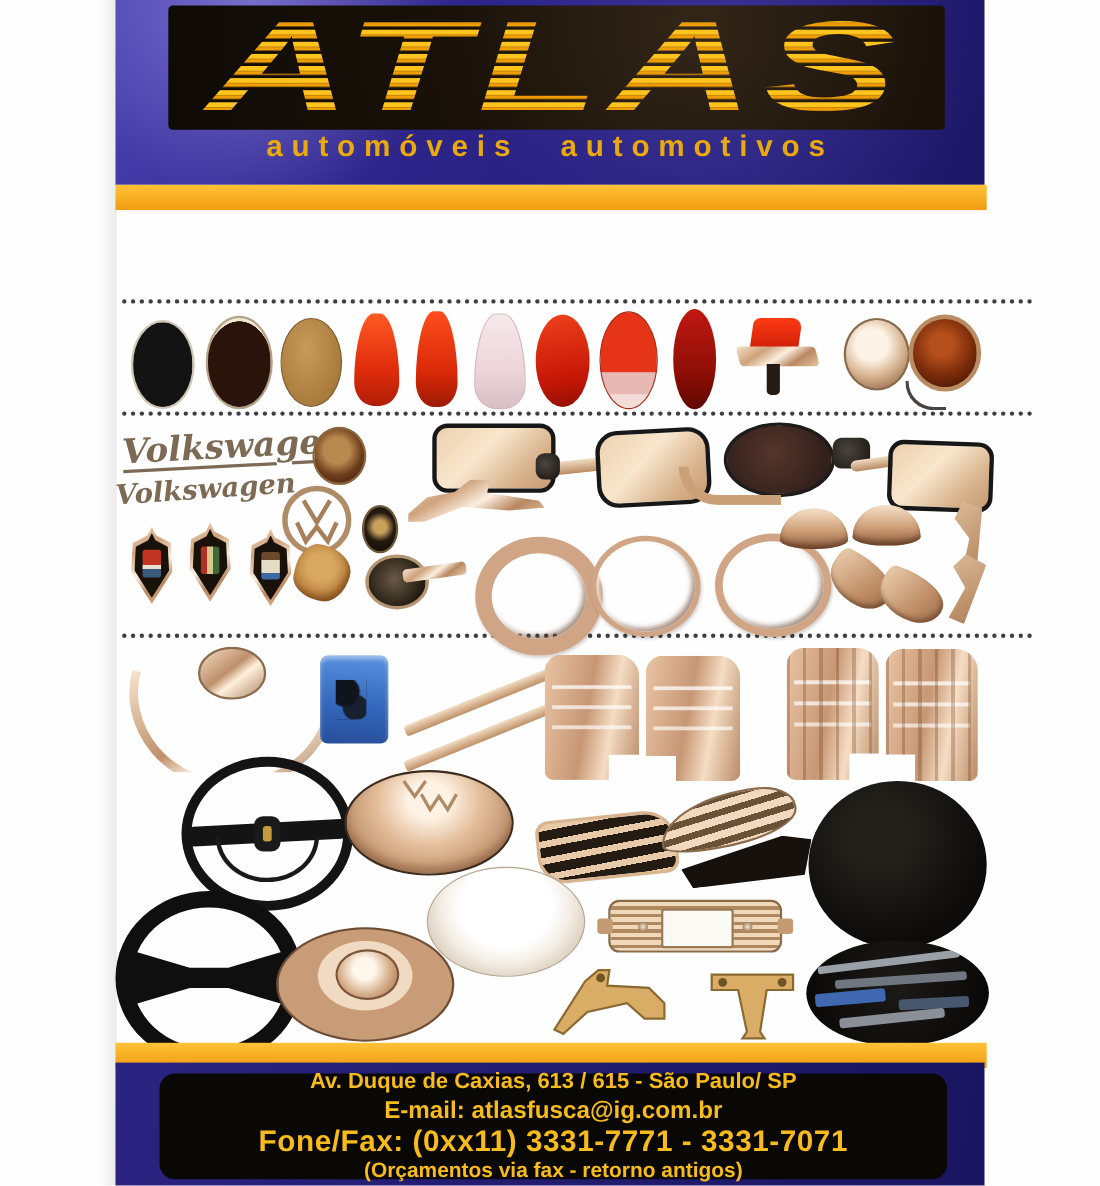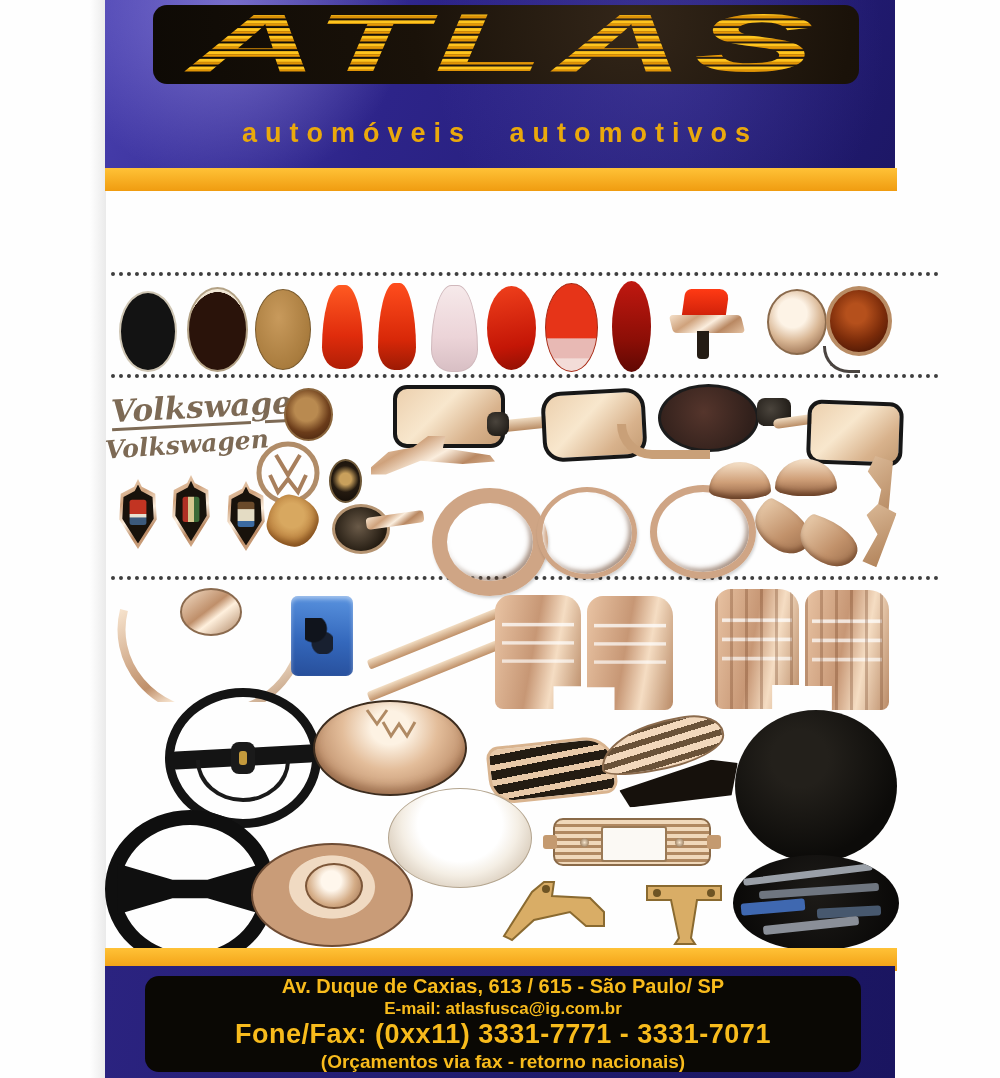--- a/index.html
+++ b/index.html
@@ -8,21 +8,21 @@
     background:linear-gradient(90deg,rgba(0,0,0,0),rgba(0,0,0,.08));}
   .flyer{position:absolute;left:105px;top:0;width:790px;height:1078px;}
   .it{position:absolute;}
 
   
   .hdr{position:absolute;left:0;top:0;width:790px;height:168px;
     background:linear-gradient(115deg,#4a41b0 0%,#2d2489 38%,#241d78 75%,#1d1766 100%);}
   .hdr-glare{position:absolute;left:0;top:0;width:100%;height:100%;
     background:radial-gradient(circle at 16% 6%,rgba(190,180,255,.45),rgba(190,180,255,0) 26%),
                radial-gradient(circle at 70% 30%,rgba(120,110,210,.25),rgba(120,110,210,0) 40%);}
-  .logo-box{position:absolute;left:48px;top:5px;width:706px;height:79px;border-radius:14px;
+  .logo-box{position:absolute;left:48px;top:5px;width:706px;height:113px;border-radius:4px;
     background:radial-gradient(circle at 68% 18%,#332619 0%,#1a1209 45%,#0e0a05 100%);}
   .atlas{position:absolute;left:0;top:0;width:100%;height:100%;}
   .tagline{position:absolute;left:0;top:118px;width:100%;text-align:center;
     font-size:27px;font-weight:bold;color:#eaa90c;letter-spacing:8px;word-spacing:22px;white-space:nowrap;}
   .stripe{position:absolute;left:0;width:792px;height:23px;
     background:linear-gradient(180deg,#ffc237,#f09c10);}
   .stripe-top{top:168px;}
   .stripe-bot{top:948px;}
 
   
@@ -141,21 +141,21 @@
   .plate-light .scr{position:absolute;top:42%;width:9px;height:9px;border-radius:50%;background:radial-gradient(#f6e6ce,#7c5a38);}
   .plate-light .tab{position:absolute;top:34%;width:14px;height:14px;background:#c49a70;border-radius:3px;}
 
   
   .ftr{position:absolute;left:0;top:966px;width:790px;height:112px;
     background:linear-gradient(100deg,#2b2380 0%,#211c6e 50%,#1a1560 100%);}
   .ftr-box{position:absolute;left:40px;top:10px;width:716px;height:96px;border-radius:14px;
     background:#0a0804;display:flex;flex-direction:column;align-items:center;justify-content:center;gap:1px;}
   .f-line{color:#f8bb1c;font-weight:bold;white-space:nowrap;line-height:1.15;}
   .f-addr{font-size:20px;}
-  .f-mail{font-size:17px;}
+  .f-mail{font-size:22px;}
   .f-phone{font-size:27px;letter-spacing:.5px;}
   .f-note{font-size:19px;}
 </style>
 </head>
 <body>
 
 <div class="page">
   <div class="edge-shadow"></div>
 
   <div class="flyer">
@@ -324,17 +324,17 @@
       <circle cx="16" cy="13" r="4" fill="#6e5424"></circle>
         <circle cx="70" cy="13" r="4" fill="#6e5424"></circle>
     </svg>
 
     <div class="stripe stripe-bot"></div>
     <div class="ftr">
       <div class="ftr-box">
         <div class="f-line f-addr">Av. Duque de Caxias, 613 / 615 - São  Paulo/ SP</div>
         <div class="f-line f-mail">E-mail: atlasfusca@ig.com.br</div>
         <div class="f-line f-phone">Fone/Fax: (0xx11) 3331-7771  -  3331-7071</div>
-        <div class="f-line f-note">(Orçamentos via fax - retorno nacionais)</div>
+        <div class="f-line f-note">(Orçamentos via fax - retorno antigos)</div>
       </div>
     </div>
   </div>
 </div>
 
 </body></html>

